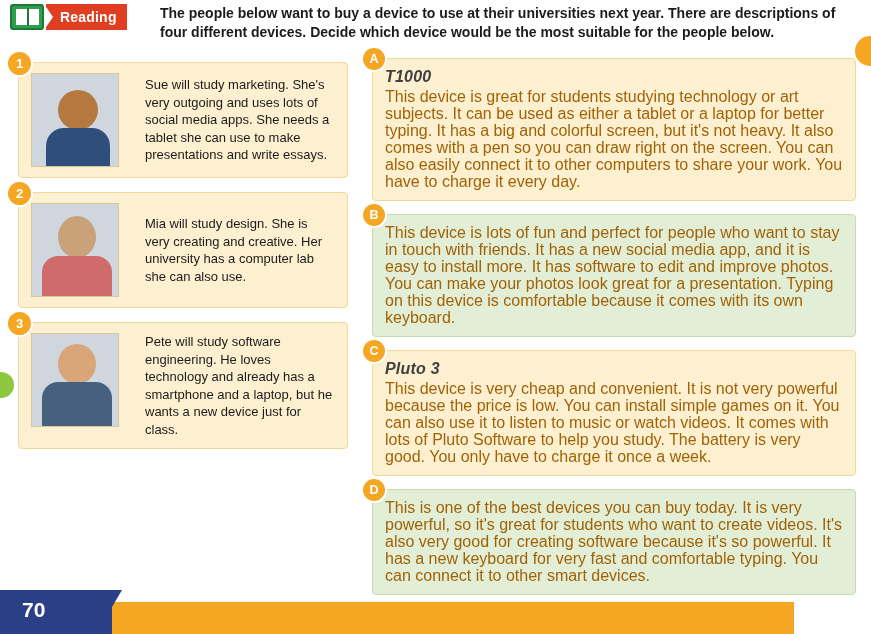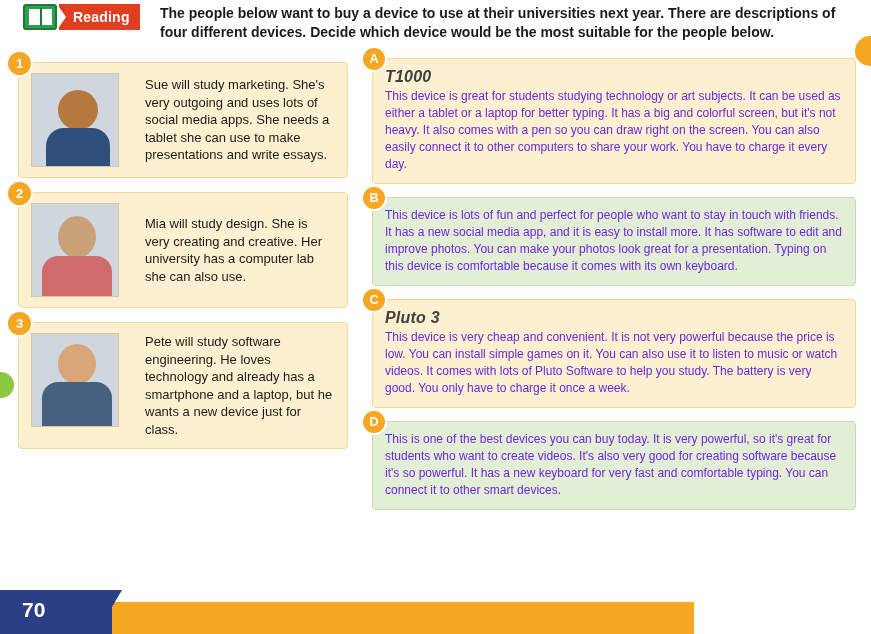--- a/index.html
+++ b/index.html
@@ -22,21 +22,20 @@
     top: 0;
     width: 871px;
     height: 48px;
   }
   .reading-badge {
     position: absolute;
     left: 10px;
     top: 4px;
     width: 130px;
     height: 24px;
-    margin-left: 13px;
   }
   .badge-book {
     position: absolute;
     left: 0;
     top: 0;
     width: 34px;
     height: 26px;
     background: #2f9e4f;
     border: 2px solid #1d7a39;
     border-radius: 3px;
@@ -238,31 +237,31 @@
   }
   .device .dtitle {
     font-size: 16px;
     font-weight: bold;
     font-style: italic;
     color: #404040;
     margin: 0 0 2px 0;
     letter-spacing: 0.2px;
   }
   .device .dbody {
-    font-size: 12px;
+    font-size: 16px;
     line-height: 17px;
-    color: #6d28d9;
+    color: #a16207;
   }
 
   
   .footer {
     position: absolute;
     left: 0;
     bottom: 0;
-    width: 694px;
+    width: 794px;
     height: 44px;
   }
   .footer-blue {
     position: absolute;
     left: 0;
     top: 0;
     width: 112px;
     height: 44px;
     background: #2b3f87;
   }

